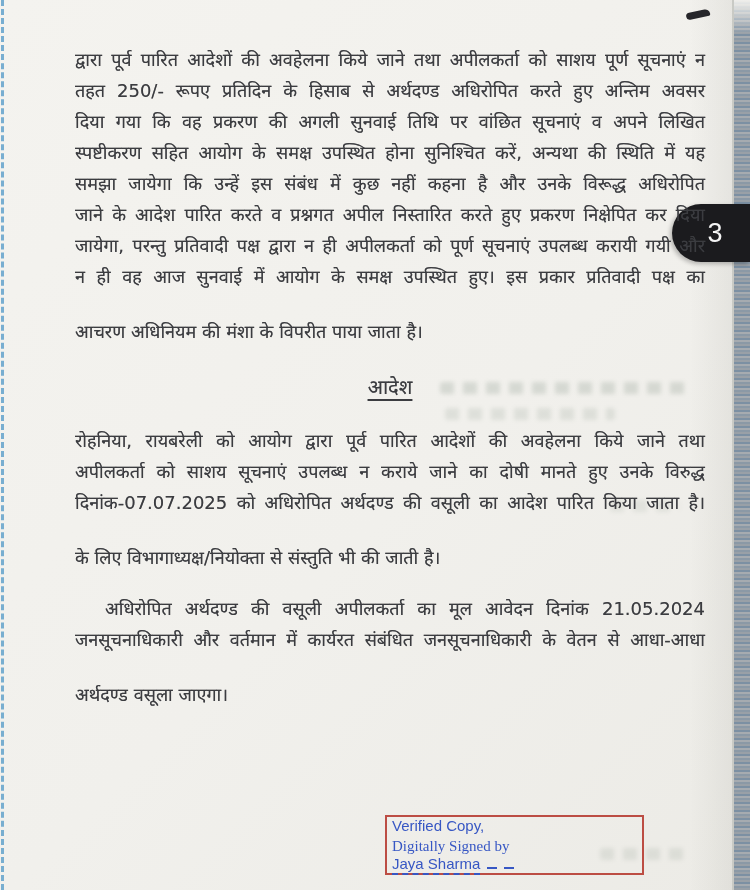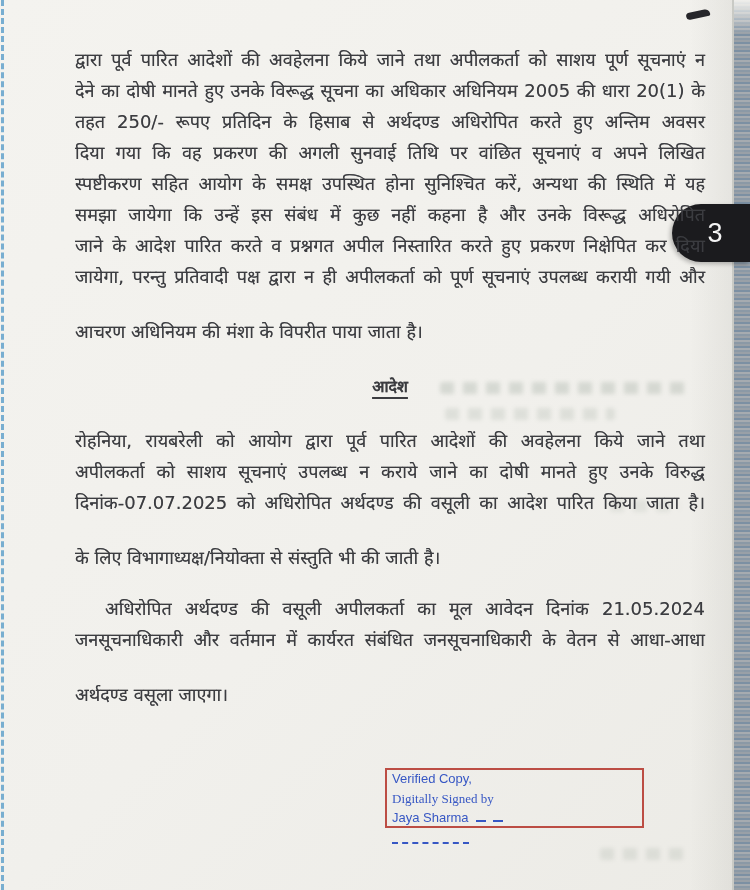--- a/index.html
+++ b/index.html
@@ -59,45 +59,45 @@
     text-shadow: 0 0 0.4px rgba(59,60,64,0.55);
   }
   .para { margin: 0 0 20px 0; }
   .line {
     height: 31px; line-height: 31px;
     text-align: justify; text-align-last: justify;
     overflow: visible; white-space: nowrap;
   }
   .line.last { text-align-last: left; white-space: normal; margin-top: 24px; }
   .line.indent { text-indent: 30px; }
-  .heading { text-align: center; margin: 24px 0 22px 0; font-size: 16px; height: 32px; line-height: 32px; font-weight: bold; }
+  .heading { text-align: center; margin: 24px 0 22px 0; font-size: 20px; height: 32px; line-height: 32px; }
   .heading-text { text-decoration: underline; text-underline-offset: 5px; text-decoration-thickness: 1.5px; }
   
   .smudge {
     position: absolute; height: 12px; border-radius: 3px;
     background: repeating-linear-gradient(90deg, #6d7f70 0 14px, transparent 14px 23px);
     filter: blur(2px);
   }
   .s1 { left: 440px; top: 382px; width: 250px; opacity: 0.20; }
   .s2 { left: 445px; top: 408px; width: 170px; opacity: 0.14; }
   .s3 { left: 610px; top: 500px; width: 70px;  opacity: 0.11; }
   .s4 { left: 600px; top: 848px; width: 85px;  opacity: 0.13; }
   
   .stamp {
-    position: absolute; left: 385px; top: 768px; width: 255px; height: 56px;
+    position: absolute; left: 385px; top: 815px; width: 255px; height: 56px;
     border: 2px solid rgba(181,55,44,0.88);
     background: transparent;
     font-family: "Liberation Sans", sans-serif;
-    color: #3757c4; font-size: 13px;
+    color: #3757c4; font-size: 15px;
   }
   .stamp .sline { position: absolute; left: 5px; white-space: nowrap; line-height: 14px; }
   .stamp .sl1 { top: 2px; }
   .stamp .sl2 { top: 22px; font-family: Liberation Serif, serif; }
   .stamp .sl3 { top: 38px; }
-  .stamp .sig-name { border-bottom: 2px dashed #3757c4; padding-bottom: 17px; }
+  .stamp .sig-name { border-bottom: 2px dashed #3757c4; padding-bottom: 1px; }
   .stamp .dash { display: inline-block; width: 10px; height: 12px; margin-left: 7px; border-bottom: 2px dashed #3757c4; }
 </style>
 </head>
 <body>
 
 <div class="scan">
 
   <div class="left-dashes"></div>
   <div class="edge-shade"></div>
   <div class="right-band"></div>
@@ -109,27 +109,27 @@
 
   <div class="smudge s1"></div>
   <div class="smudge s2"></div>
   <div class="smudge s3"></div>
   <div class="smudge s4"></div>
 
   <div class="content">
 
     <div class="para">
       <div class="line">द्वारा पूर्व पारित आदेशों की अवहेलना किये जाने तथा अपीलकर्ता को साशय पूर्ण सूचनाएं न</div>
-      <div class="line">देने का दोषी मानते हुए उनके विरूद्ध सूचना का अधिकार अधिनियम 2005 की धारा 20(1) के</div>
       <div class="line">तहत 250/- रूपए प्रतिदिन के हिसाब से अर्थदण्ड अधिरोपित करते हुए अन्तिम अवसर</div>
       <div class="line">दिया गया कि वह प्रकरण की अगली सुनवाई तिथि पर वांछित सूचनाएं व अपने लिखित</div>
       <div class="line">स्पष्टीकरण सहित आयोग के समक्ष उपस्थित होना सुनिश्चित करें, अन्यथा की स्थिति में यह</div>
       <div class="line">समझा जायेगा कि उन्हें इस संबंध में कुछ नहीं कहना है और उनके विरूद्ध अधिरोपित</div>
       <div class="line">जाने के आदेश पारित करते व प्रश्नगत अपील निस्तारित करते हुए प्रकरण निक्षेपित कर दिया</div>
       <div class="line">जायेगा, परन्तु प्रतिवादी पक्ष द्वारा न ही अपीलकर्ता को पूर्ण सूचनाएं उपलब्ध करायी गयी और</div>
+      <div class="line">न ही वह आज सुनवाई में आयोग के समक्ष उपस्थित हुए। इस प्रकार प्रतिवादी पक्ष का</div>
       <div class="line last">आचरण अधिनियम की मंशा के विपरीत पाया जाता है।</div>
     </div>
 
     <div class="heading">
       <span class="heading-text">आदेश</span>
     </div>
 
     <div class="para">
       <div class="line">रोहनिया, रायबरेली को आयोग द्वारा पूर्व पारित आदेशों की अवहेलना किये जाने तथा</div>
       <div class="line">अपीलकर्ता को साशय सूचनाएं उपलब्ध न कराये जाने का दोषी मानते हुए उनके विरुद्ध</div>

